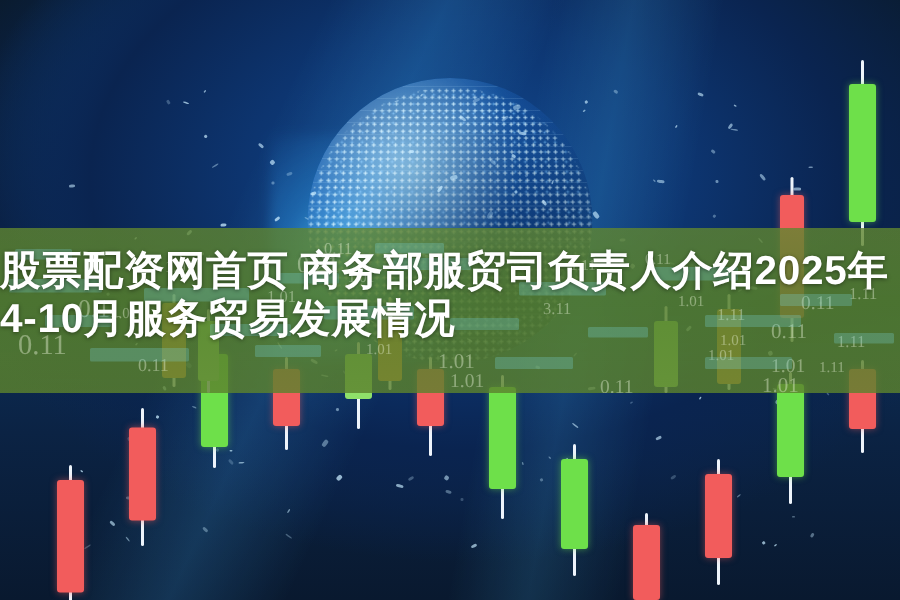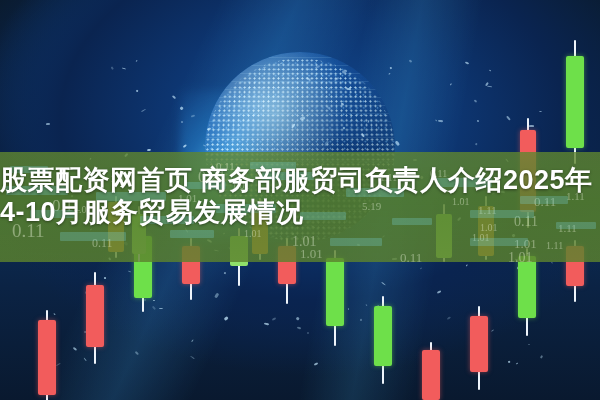--- a/index.html
+++ b/index.html
@@ -353,21 +353,21 @@
         <div class="num" style="left: 566px; top: 38px; font-size: 11px;">1.11</div>
         <div class="num" style="left: 514px; top: 62px; font-size: 14px;">0.11</div>
         <div class="num" style="left: 480px; top: 70px; font-size: 10px;">1.01</div>
         <div class="num" style="left: 558px; top: 70px; font-size: 11px;">1.11</div>
         <div class="num" style="left: 472px; top: 80px; font-size: 10px;">1.01</div>
         <div class="num" style="left: 514px; top: 84px; font-size: 13px;">1.01</div>
         <div class="num" style="left: 546px; top: 88px; font-size: 10px;">1.11</div>
         <div class="num" style="left: 508px; top: 98px; font-size: 14px;">1.01</div>
         <div class="num" style="left: 300px; top: 94px; font-size: 13px;">1.01</div>
         <div class="num" style="left: 400px; top: 98px; font-size: 13px;">0.11</div>
-        <div class="num" style="left: 362px; top: 48px; font-size: 11px;">5.19</div>
+        <div class="num" style="left: 362px; top: 48px; font-size: 11px;">3.11</div>
         <div class="num" style="left: 380px; top: 20px; font-size: 10px;">1.11</div>
         <div class="num" style="left: 430px; top: 16px; font-size: 10px;">0.11</div>
         <div class="bar" style="left: 6px; top: 34px; width: 62px; height: 9px;"></div>
         <div class="bar" style="left: 30px; top: 58px; width: 44px; height: 8px;"></div>
         <div class="bar" style="left: 96px; top: 40px; width: 70px; height: 9px;"></div>
         <div class="bar" style="left: 140px; top: 64px; width: 54px; height: 8px;"></div>
         <div class="bar" style="left: 186px; top: 30px; width: 40px; height: 7px;"></div>
         <div class="bar" style="left: 216px; top: 52px; width: 60px; height: 9px;"></div>
         <div class="bar" style="left: 262px; top: 20px; width: 52px; height: 8px;"></div>
         <div class="bar" style="left: 300px; top: 60px; width: 46px; height: 8px;"></div>

